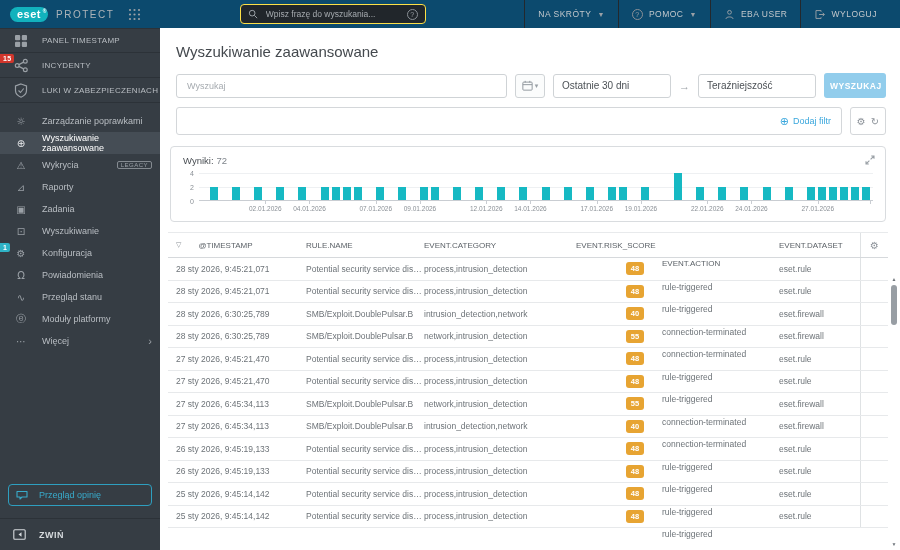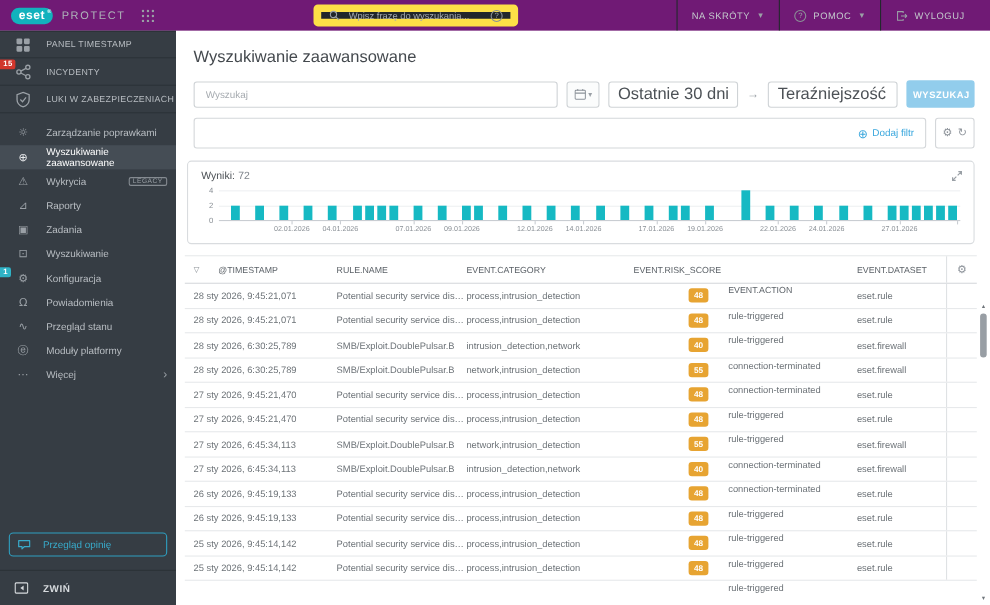--- a/index.html
+++ b/index.html
@@ -1,28 +1,28 @@
 <!DOCTYPE html>
 <html><head>
 <meta charset="utf-8">
 <style>
   html,body{margin:0;padding:0;width:900px;height:550px;overflow:hidden;
     font-family:"Liberation Sans","DejaVu Sans",sans-serif;background:#fff;}
   *{box-sizing:border-box;}
 
   
-  .topbar{position:absolute;left:0;top:0;width:900px;height:28px;background:#701a75;
+  .topbar{position:absolute;left:0;top:0;width:900px;height:28px;background:#0c4a6e;
     display:flex;align-items:center;padding:0 10px;color:#c3c8cc;}
   .logo-badge{background:#12b2bd;color:#fff;font-weight:bold;font-size:11px;
     padding:1px 7px 2px;border-radius:8px;letter-spacing:.5px;position:relative;}
   .logo-badge sup{font-size:5px;position:absolute;top:1px;right:1px;}
   .logo-product{margin-left:8px;font-size:10px;letter-spacing:1.5px;color:#aeb4b9;}
   .grid-icon{margin-left:14px;display:inline-flex;}
   .topbar-search{margin-left:auto;margin-right:auto;width:186px;height:20px;background:#21262b;
-    border:7px solid #fde047;border-radius:4px;display:flex;align-items:center;gap:6px;
+    border:1px solid #fde047;border-radius:4px;display:flex;align-items:center;gap:6px;
     padding:0 7px;font-size:8.5px;color:#9aa0a6;}
   .topbar-search input{flex:1;background:transparent;border:none;outline:none;color:#b9bec3;
     font-size:8.5px;font-family:inherit;min-width:0;}
   .circle-q{width:11px;height:11px;border:1px solid #8a9096;border-radius:50%;display:inline-flex;
     align-items:center;justify-content:center;font-size:7px;color:#9aa0a6;flex:none;}
   .tb-right{display:flex;align-items:center;height:28px;}
   .tb-item{display:flex;align-items:center;gap:6px;font-size:8.5px;letter-spacing:.5px;
     color:#c3c8cc;padding:0 13px;height:28px;border-left:1px solid #23282d;cursor:pointer;}
   .chev{font-size:7px;color:#9aa0a6;}
 
@@ -54,21 +54,21 @@
   
   .main{position:absolute;left:160px;top:28px;width:740px;height:522px;background:#fff;overflow:hidden;}
   .page-title{margin:15px 0 0 16px;font-size:15px;color:#44494e;}
   .search-row{margin:13px 14px 0 16px;display:flex;align-items:center;gap:8px;}
   .search-input{flex:1;height:24px;border:1px solid #cfd3d6;border-radius:3px;padding:0 10px;
     font-size:9px;color:#4c5156;font-family:inherit;outline:none;}
   .search-input::placeholder,.topbar-search input::placeholder{color:#a6abb0;}
   .calendar-btn{width:30px;height:24px;border:1px solid #cfd3d6;border-radius:3px;background:#fbfcfc;
     display:flex;align-items:center;justify-content:center;gap:2px;color:#8d939a;cursor:pointer;}
   .date-input{width:118px;height:24px;border:1px solid #cfd3d6;border-radius:3px;padding:0 8px;
-    font-size:15px;color:#4c5156;font-family:inherit;outline:none;}
+    font-size:10px;color:#4c5156;font-family:inherit;outline:none;}
   .range-arrow{color:#9aa0a6;font-size:11px;}
   .search-btn{width:62px;height:25px;background:#92cdec;border:none;border-radius:3px;color:#fff;
     font-size:8.5px;font-weight:bold;letter-spacing:.5px;cursor:pointer;font-family:inherit;}
   .filter-row{margin:9px 14px 0 16px;display:flex;gap:8px;height:28px;}
   .filter-box{flex:1;border:1px solid #d4d7da;border-radius:3px;display:flex;align-items:center;
     justify-content:flex-end;padding-right:10px;}
   .add-filter{color:#3aa7dd;font-size:9px;display:flex;align-items:center;gap:4px;cursor:pointer;}
   .add-filter .plus{font-size:11px;}
   .tools-box{width:36px;border:1px solid #d4d7da;border-radius:3px;display:flex;align-items:center;
     justify-content:center;gap:5px;color:#8d939a;font-size:10px;}
@@ -151,20 +151,29 @@
   </div>
   <div class="tb-right">
     <div class="tb-item">
       <span>NA SKRÓTY</span>
         <span class="chev">▼</span>
     </div>
     <div class="tb-item">
       <span class="circle-q">?</span>
       <span>POMOC</span>
         <span class="chev">▼</span>
+    </div>
+    <div class="tb-item">
+      <span>
+        <svg width="11" height="11" viewBox="0 0 14 14">
+            <circle cx="7" cy="4.2" r="2.4" fill="none" stroke="#9aa0a6" stroke-width="1.2"></circle>
+            <path d="M2.5 12.5c0-3.2 9-3.2 9 0" fill="none" stroke="#9aa0a6" stroke-width="1.2"></path>
+          </svg>
+      </span>
+      <span>EBA USER</span>
     </div>
     <div class="tb-item">
       <span>
         <svg width="11" height="11" viewBox="0 0 14 14">
             <path d="M9 3.5V2H2.5v10H9v-1.5" fill="none" stroke="#9aa0a6" stroke-width="1.2"></path>
             <path d="M6.5 7h6.5M11 4.8L13.2 7 11 9.2" fill="none" stroke="#9aa0a6" stroke-width="1.2"></path>
           </svg>
       </span>
       <span>WYLOGUJ</span>
     </div>

